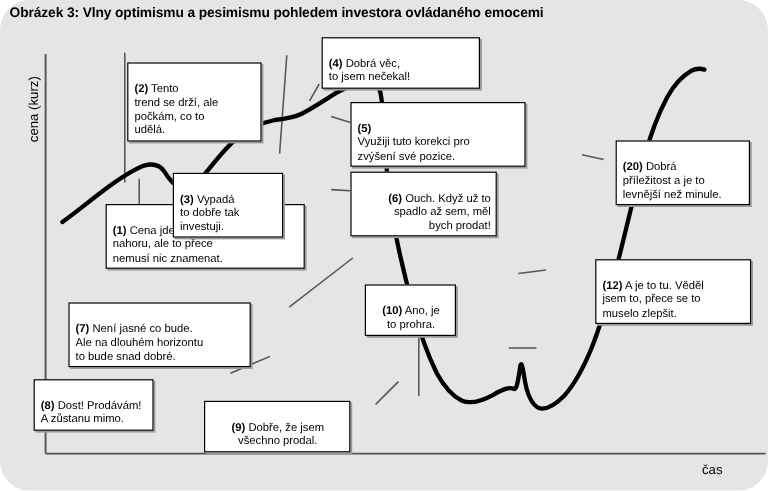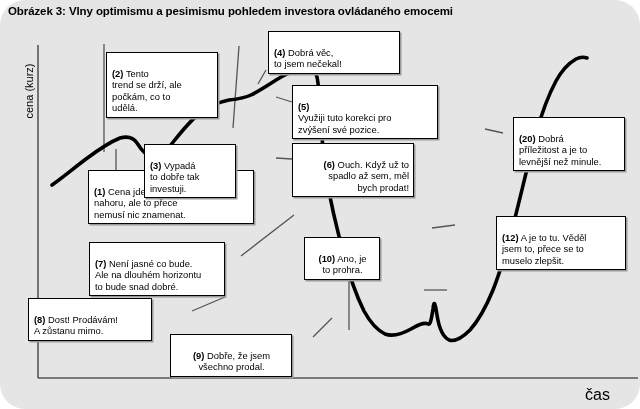--- a/index.html
+++ b/index.html
@@ -45,21 +45,21 @@
     font-size: 11px;
     color: #000000;
     transform: rotate(-90deg);
     transform-origin: center center;
     white-space: nowrap;
   }
   #xlabel {
     position: absolute;
     left: 585px;
     top: 386px;
-    font-size: 16px;
+    font-size: 11px;
     color: #000000;
     white-space: nowrap;
   }
   .callout {
     position: absolute;
     box-sizing: border-box;
     background: #ffffff;
     border: 1px solid #000000;
     box-shadow: 1.5px 1.5px 0 0 #9a9a9a;
     font-size: 9.4px;
@@ -166,27 +166,27 @@
 Využiji tuto  korekci pro
 zvýšení své pozice.</span>
   </div>
 
   <div class="callout" style="left:292px; top:143px; width:122px;text-align:right;">
     <span class="num">(6)</span><span> Ouch. Když už to
 spadlo až sem, měl
 bych prodat!</span>
   </div>
 
-  <div class="callout" style="left:57px; top:242px; width:136px;margin-left:32px;">
+  <div class="callout" style="left:57px; top:252px; width:152px;">
     <span class="num">(7)</span><span> Není jasné co bude.
 Ale na dlouhém horizontu
 to bude snad dobré.</span>
   </div>
 
-  <div class="callout" style="left:28px; top:298px; width:124px;">
+  <div class="callout" style="left:28px; top:316px; width:100px;">
     <span class="num">(8)</span><span> Dost! Prodávám!
 A zůstanu mimo.</span>
   </div>
 
   <div class="callout center" style="left:170px; top:334px; width:122px;">
     <span class="num">(9)</span><span> Dobře, že jsem
 všechno prodal.</span>
   </div>
 
   <div class="callout center" style="left:304px; top:221px; width:76px;margin-top:16px;">

